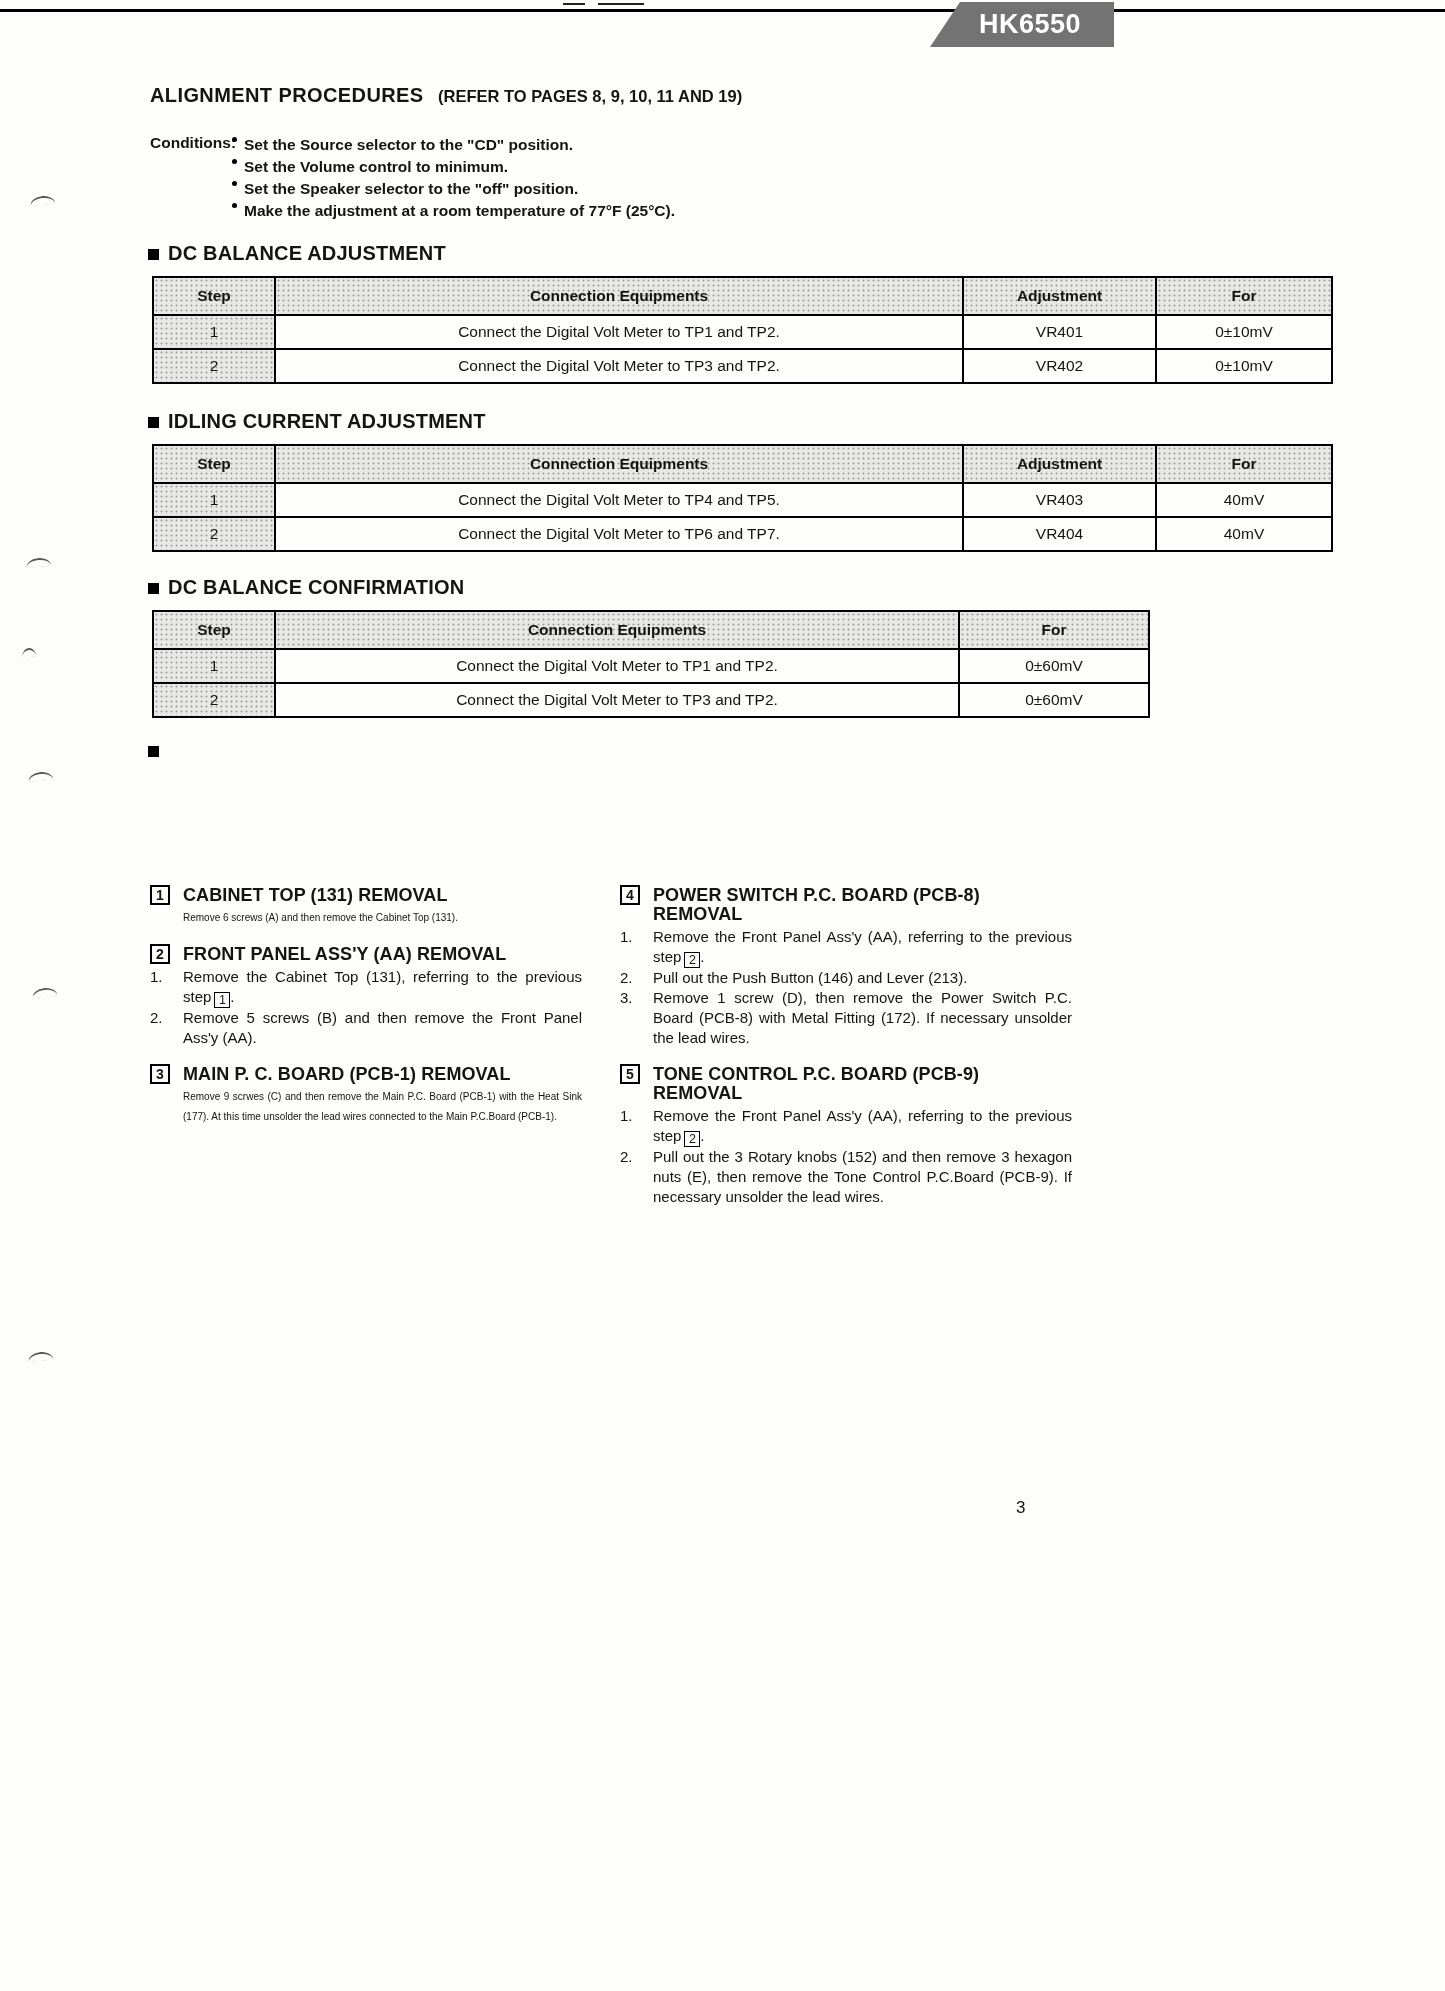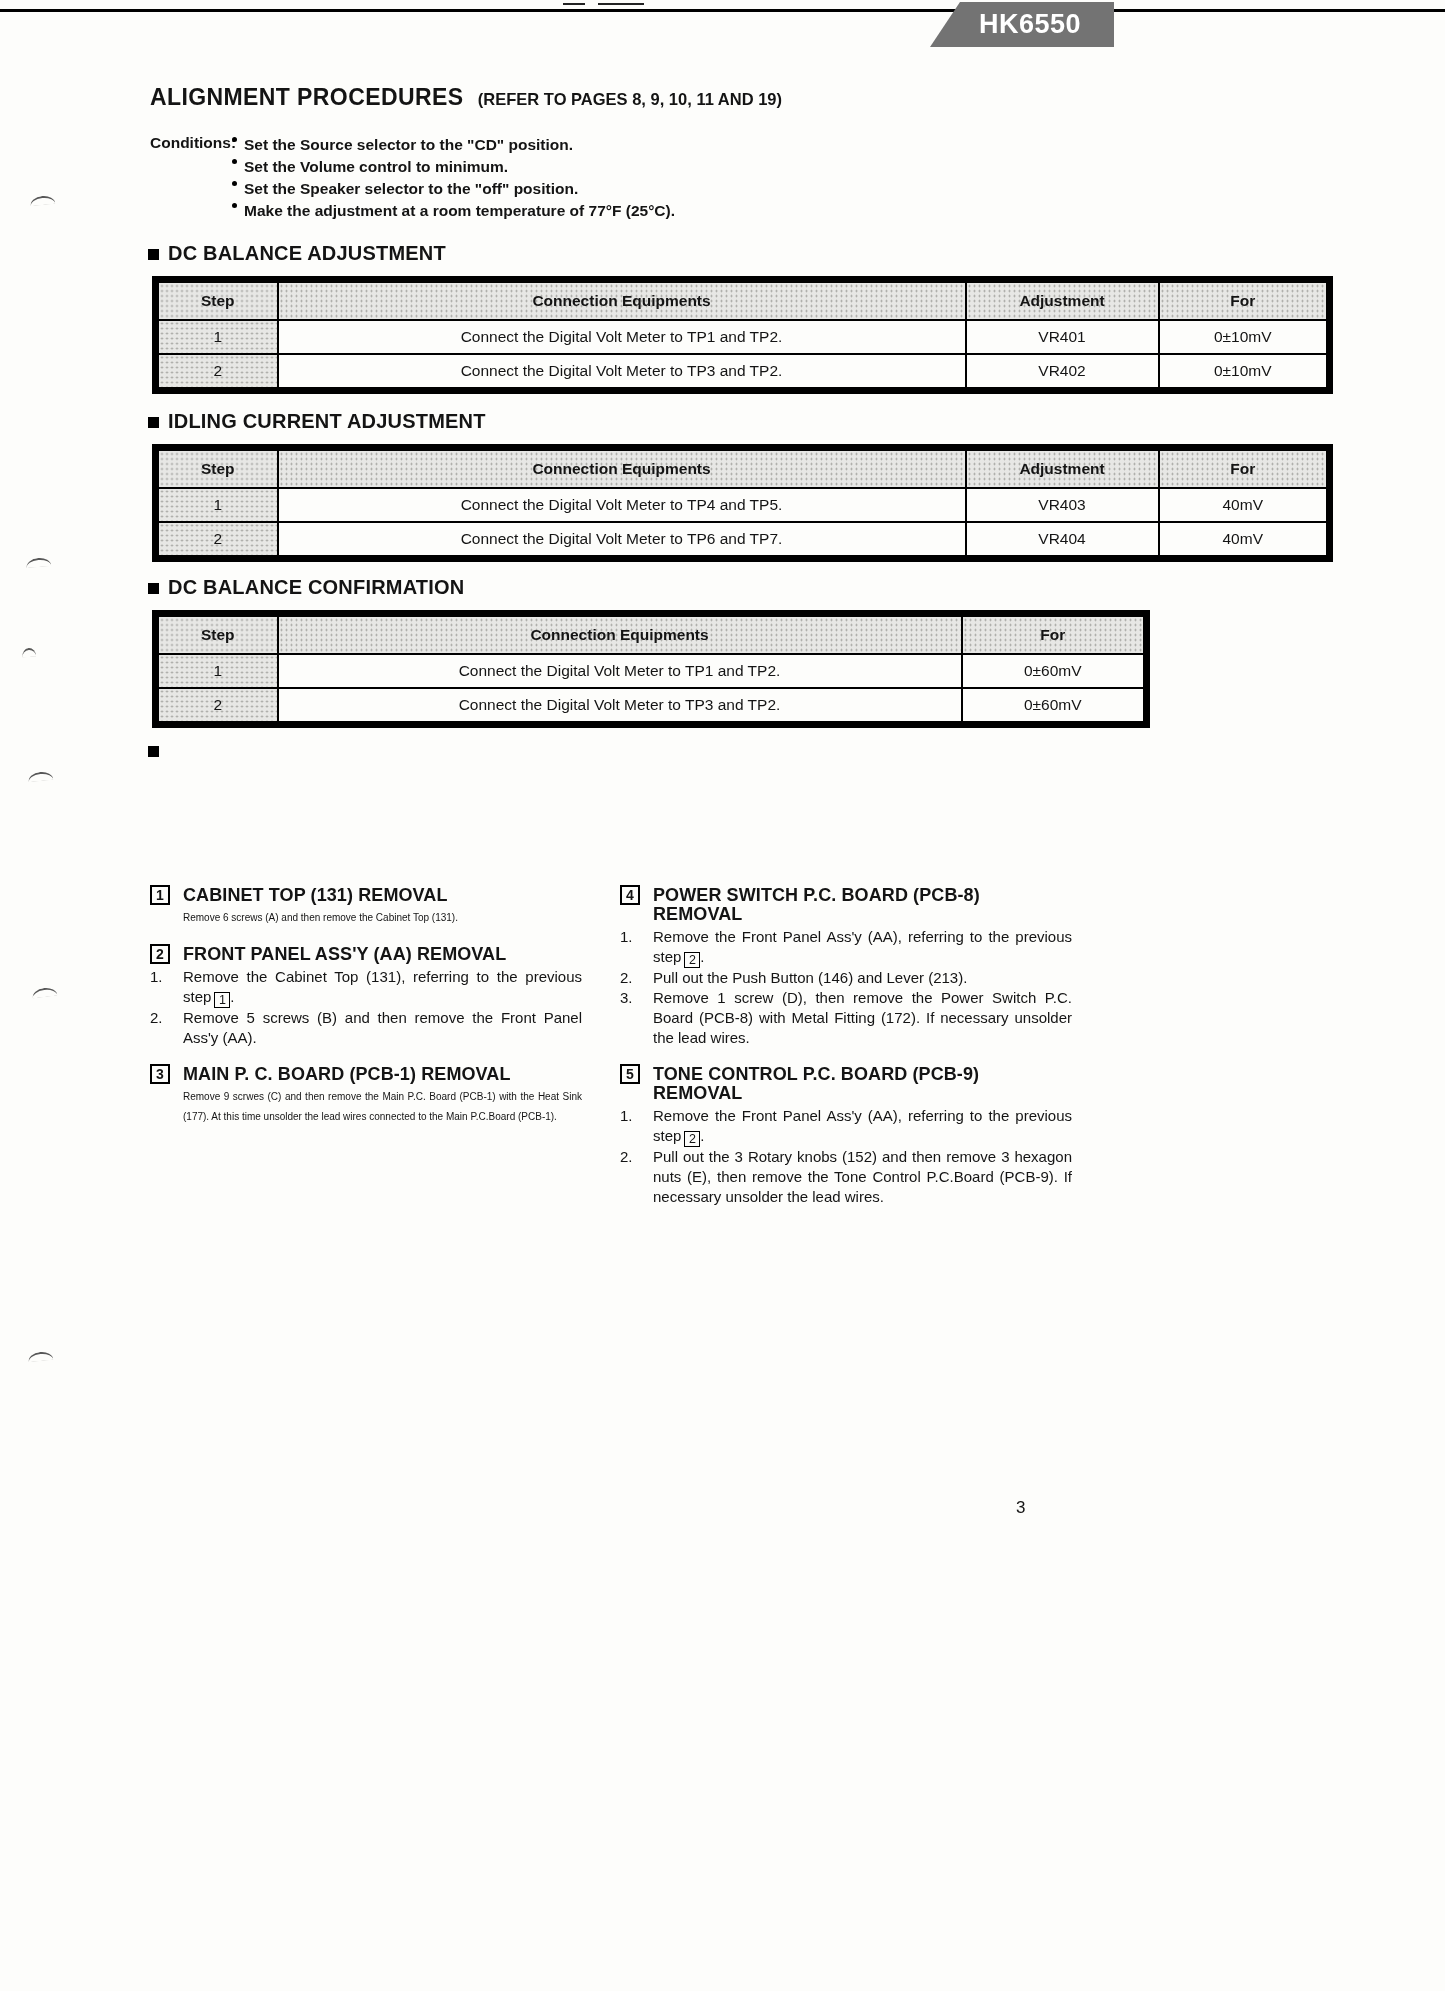--- a/index.html
+++ b/index.html
@@ -22,36 +22,36 @@
   .badge {
     position: absolute; left: 930px; top: 2px; width: 184px; height: 45px;
     background: #737373;
     clip-path: polygon(30px 0, 100% 0, 100% 100%, 0 100%);
     display: flex; align-items: center; justify-content: center;
   }
   .badge span { color: #fff; font-weight: bold; font-size: 27px; letter-spacing: 0.5px; padding-left: 16px; }
 
   
   .big-title { position: absolute; font-weight: bold; white-space: nowrap; }
-  .big-title .main { font-size: 23px; letter-spacing: 0.4px; }
+  .big-title .main { font-size: 20px; letter-spacing: 0.4px; }
   .big-title .ref { font-size: 16.5px; margin-left: 10px; }
 
   
   .conditions { position: absolute; left: 150px; top: 134px; display: flex; font-size: 15.5px; }
   .cond-label { font-weight: bold; width: 82px; flex: none; }
   .cond-list { list-style: none; }
   .cond-list li { line-height: 22px; font-weight: bold; }
   .bullet-dot { display: inline-block; width: 5px; height: 5px; border-radius: 50%; background: #000; vertical-align: 8px; margin-right: 7px; }
 
   
   .sec-heading { position: absolute; left: 148px; font-weight: bold; font-size: 20px; letter-spacing: 0.2px; }
   .sq { display: inline-block; width: 11px; height: 11px; background: #000; margin-right: 9px; }
 
   
-  table.proc { position: absolute; border-collapse: collapse; table-layout: fixed; border: 7px solid #000000; }
+  table.proc { position: absolute; border-collapse: collapse; table-layout: fixed; border: 2px solid #000000; }
   table.proc th, table.proc td { border: 2px solid #000; font-size: 15.5px; text-align: center; vertical-align: middle; }
   table.proc th { padding: 9px 4px; font-weight: bold; }
   table.proc td { padding: 7px 4px; }
   .shade {
     background-color: #e7e7e5;
     background-image: radial-gradient(circle, #9d9d9a 0.9px, rgba(0,0,0,0) 1.1px);
     background-size: 5px 5px;
   }
   td.conn { text-align: left; padding-left: 42px; }
 

